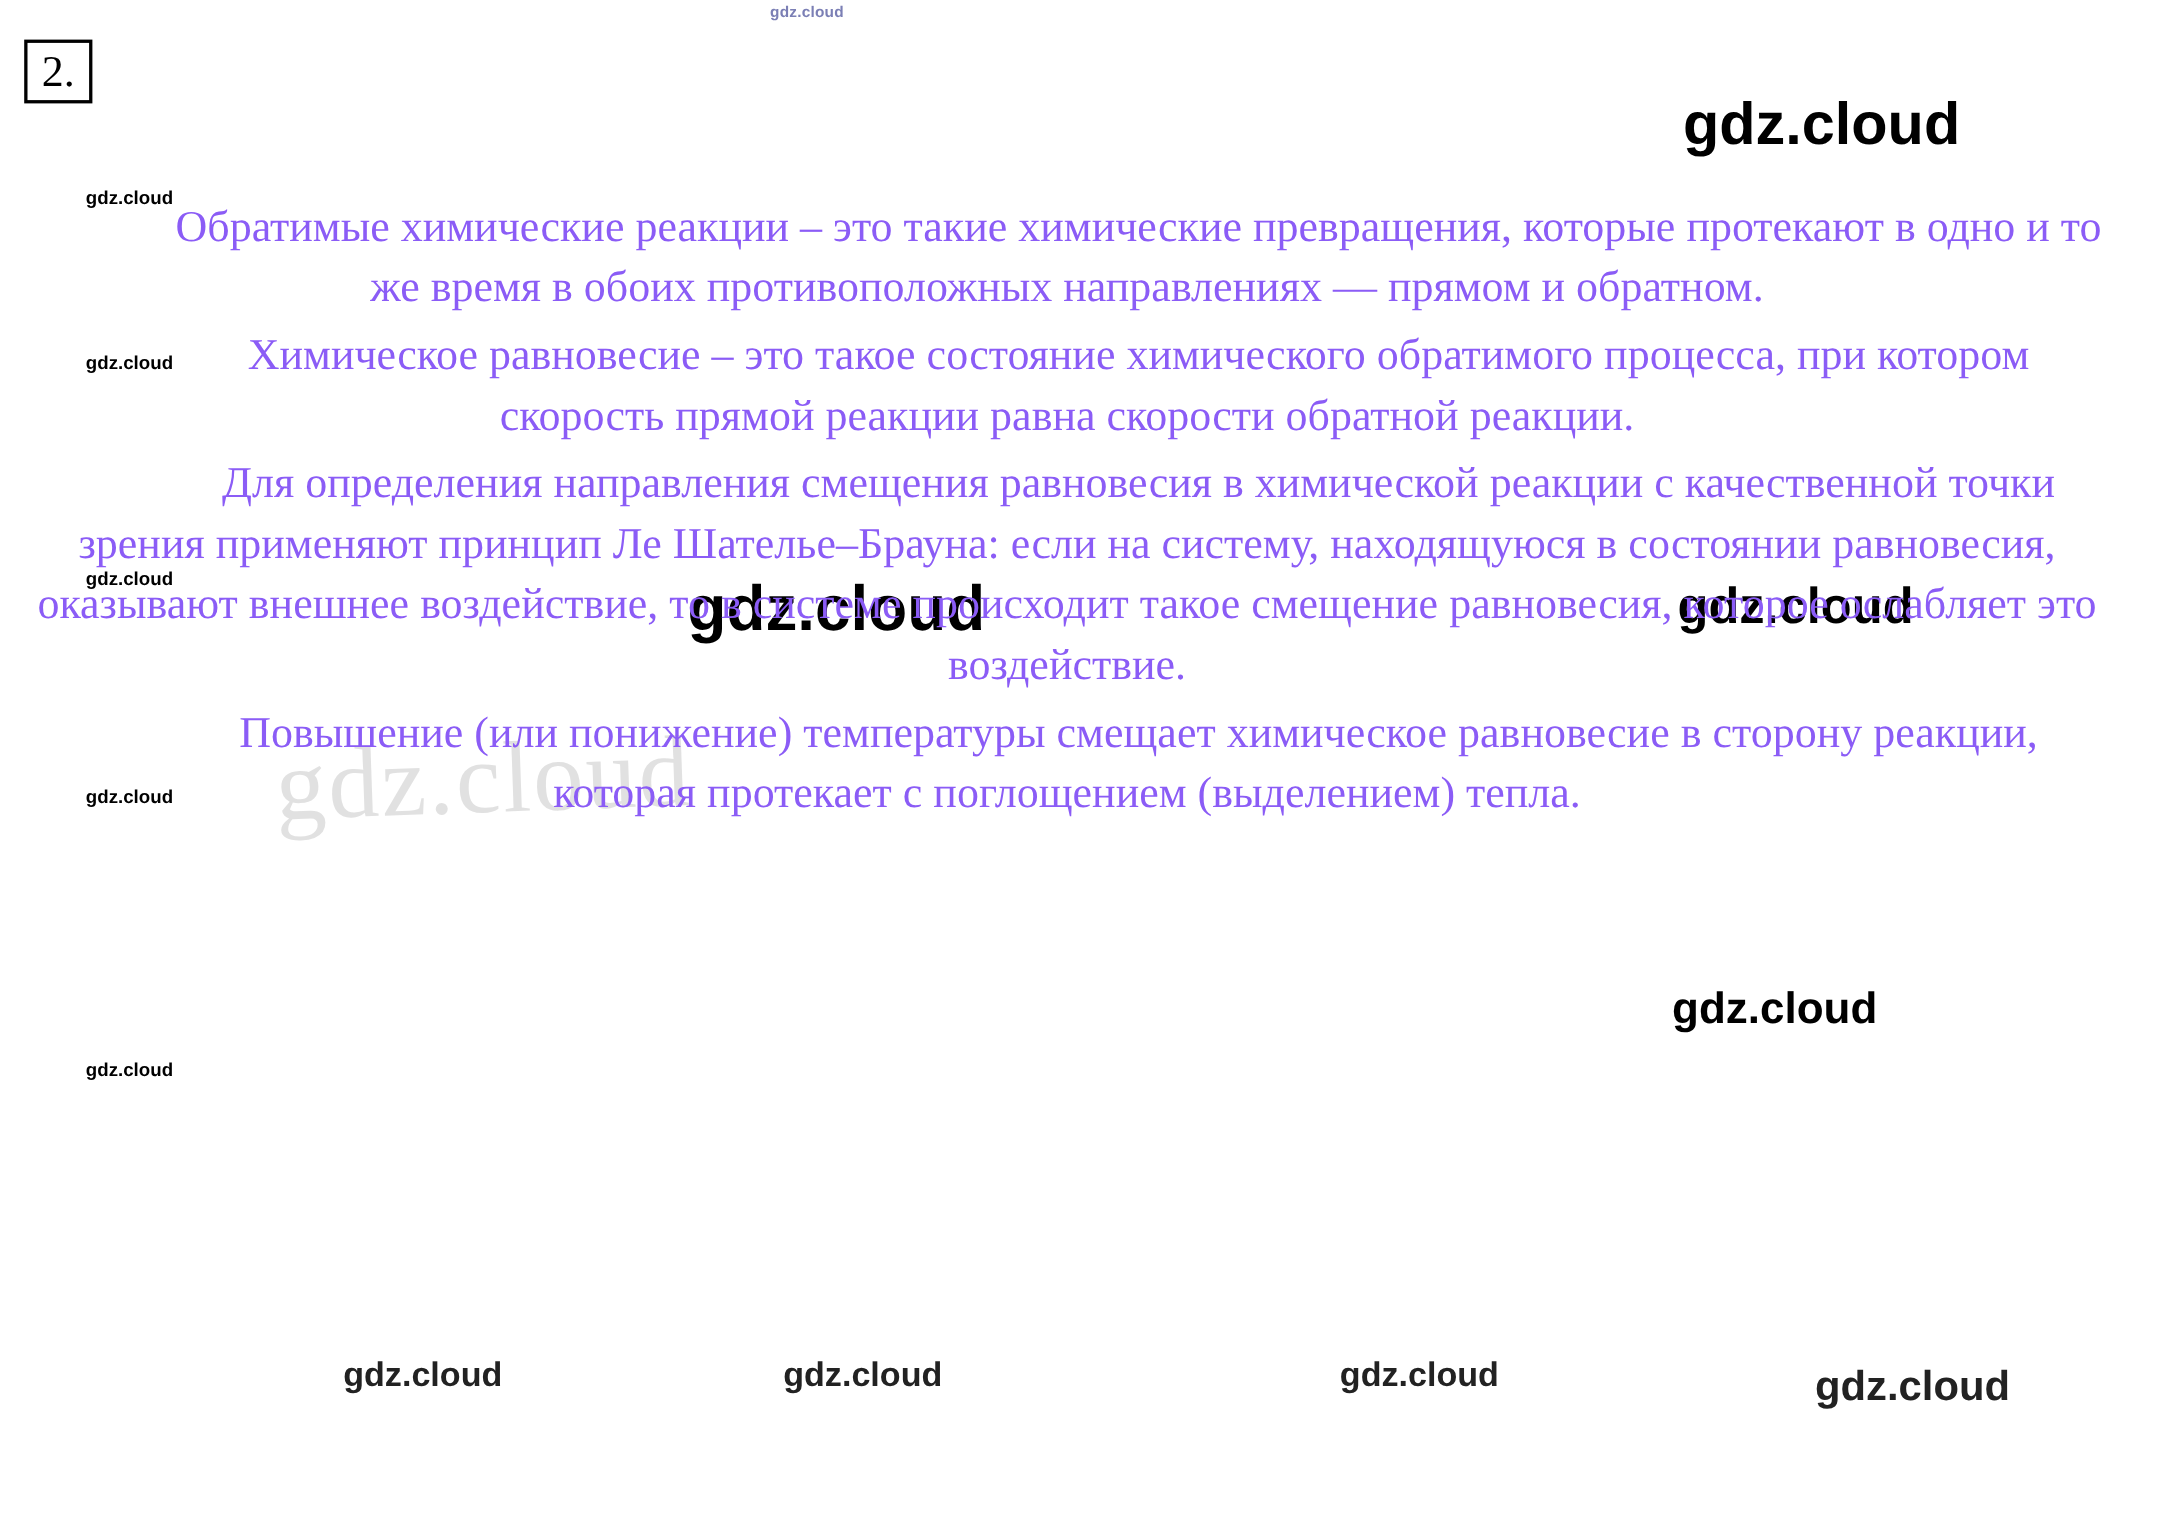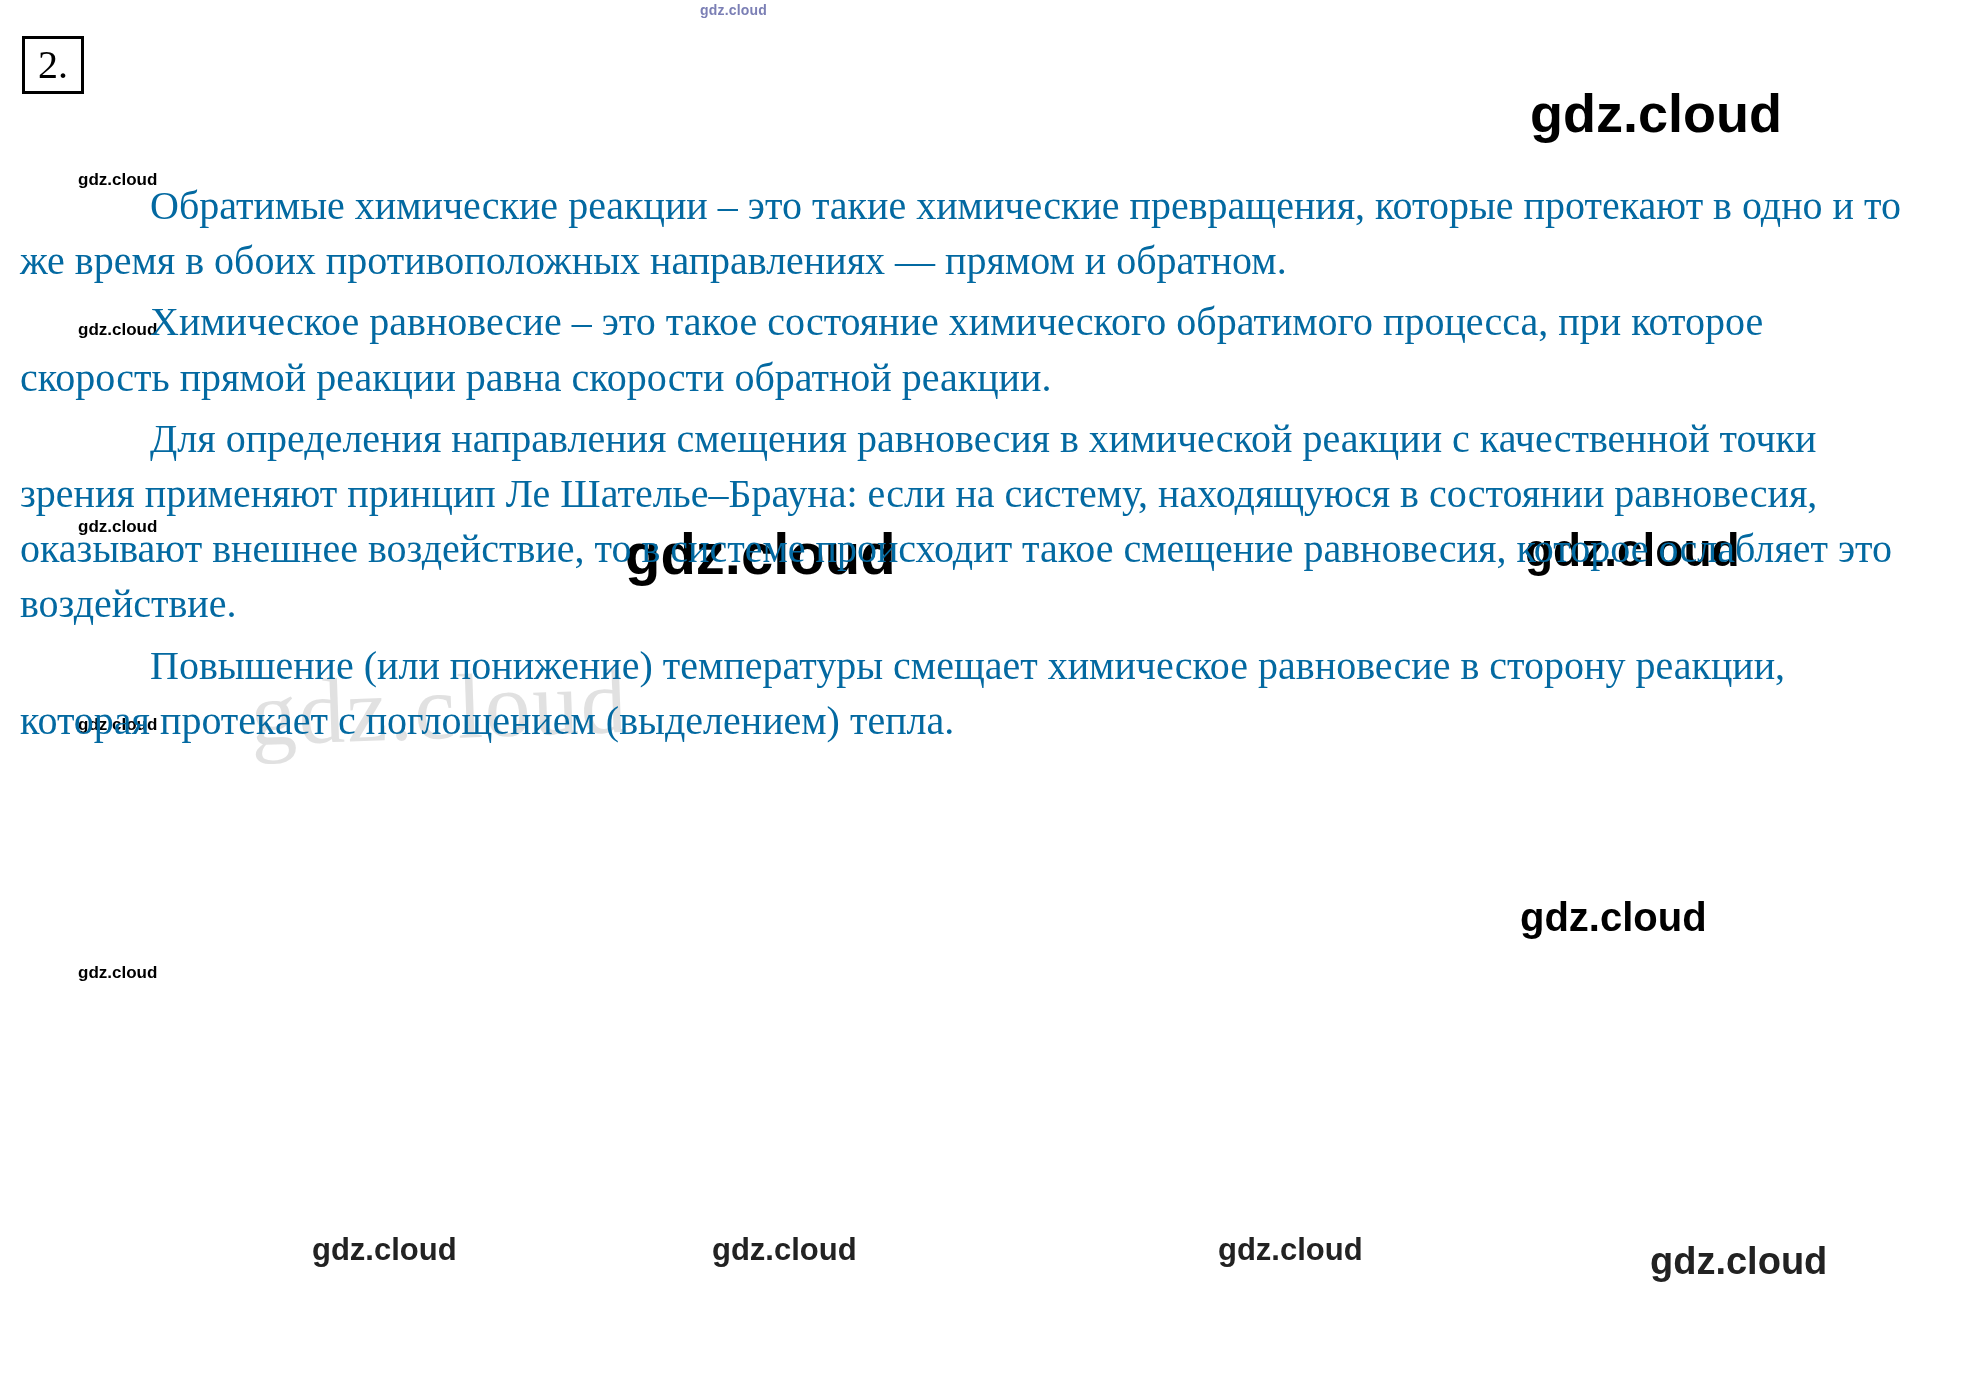--- a/index.html
+++ b/index.html
@@ -105,22 +105,22 @@
   }
 
   
   .doc {
     position: absolute;
     top: 178px;
     left: 20px;
     width: 1900px;
     font-size: 40px;
     line-height: 1.38;
-    color: #0369a1;
-    text-align: left;
+    color: #8b5cf6;
+    text-align: center;
   }
   .doc p {
     margin: 0 0 6px 0;
     text-indent: 130px;
   }
 </style>
 </head>
 <body>
 
 <div class="wm-top">gdz.cloud</div>
@@ -140,16 +140,16 @@
 <div class="wm-mid m4">gdz.cloud</div>
 
 <div class="wm-small s1">gdz.cloud</div>
 <div class="wm-small s2">gdz.cloud</div>
 <div class="wm-small s3">gdz.cloud</div>
 <div class="wm-small s4">gdz.cloud</div>
 <div class="wm-small s5">gdz.cloud</div>
 
 <div class="doc">
   <p>Обратимые химические реакции – это такие химические превращения, которые протекают в одно и то же время в обоих противоположных направлениях — прямом и обратном.</p>
-  <p>Химическое равновесие – это такое состояние химического обратимого процесса, при которое скорость прямой реакции равна скорости обратной реакции.</p>
+  <p>Химическое равновесие – это такое состояние химического обратимого процесса, при котором скорость прямой реакции равна скорости обратной реакции.</p>
   <p>Для определения направления смещения равновесия в химической реакции с качественной точки зрения применяют принцип Ле Шателье–Брауна: если на систему, находящуюся в состоянии равновесия, оказывают внешнее воздействие, то в системе происходит такое смещение равновесия, которое ослабляет это воздействие.</p>
   <p>Повышение (или понижение) температуры смещает химическое равновесие в сторону реакции, которая протекает с поглощением (выделением) тепла.</p>
 </div>
 
 </body></html>

